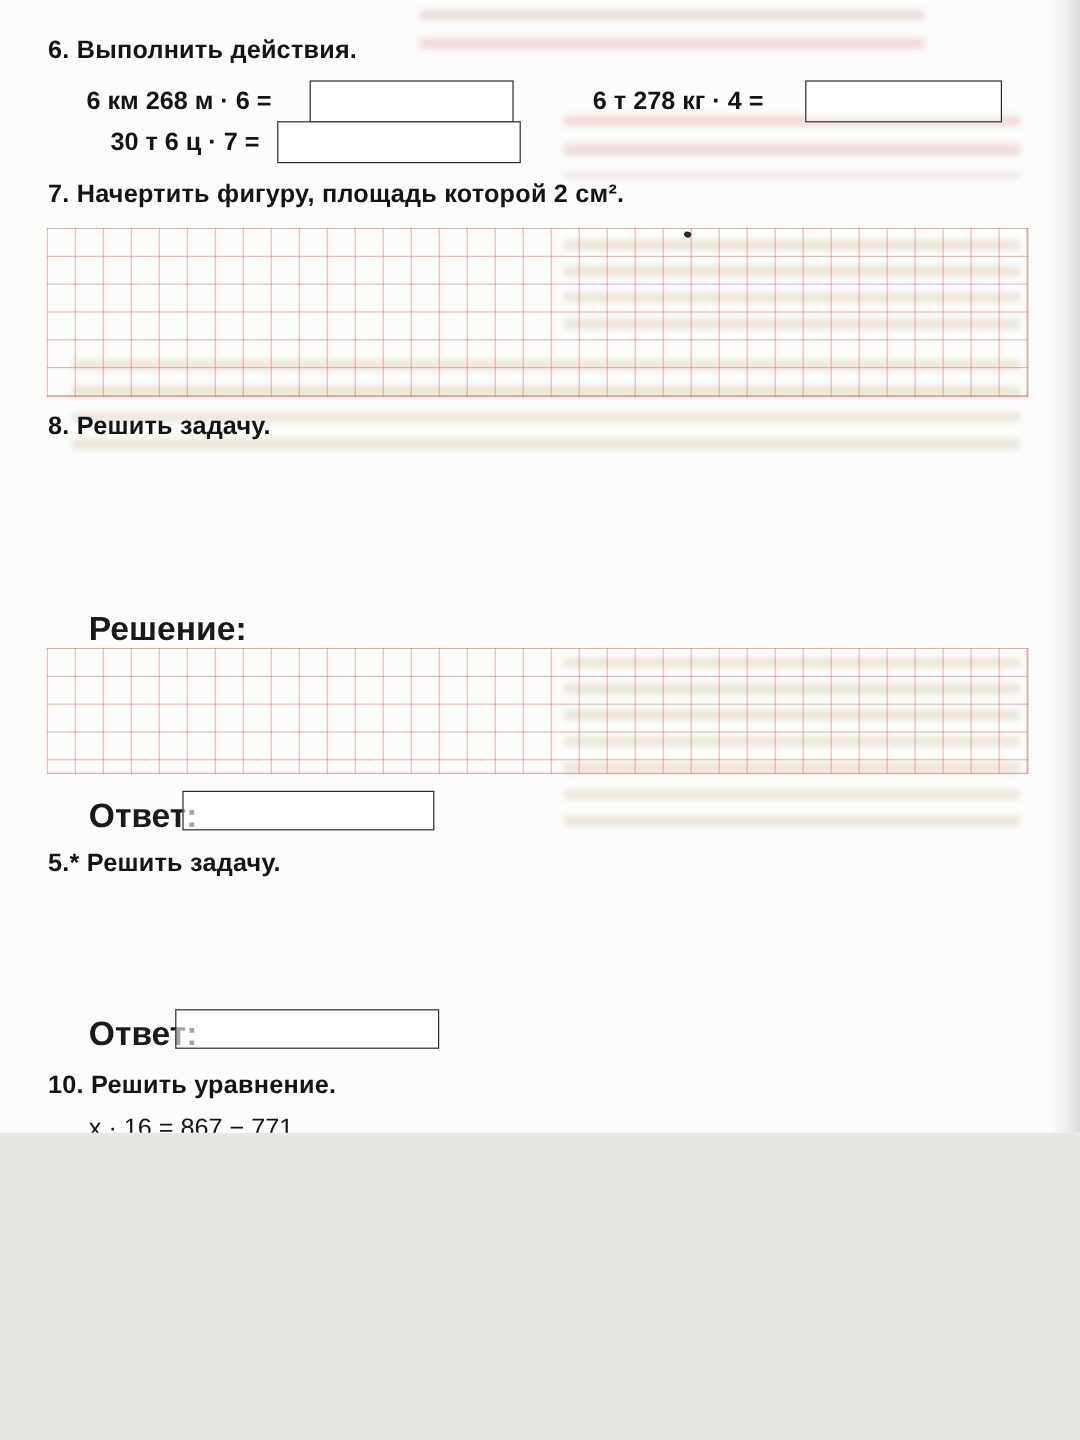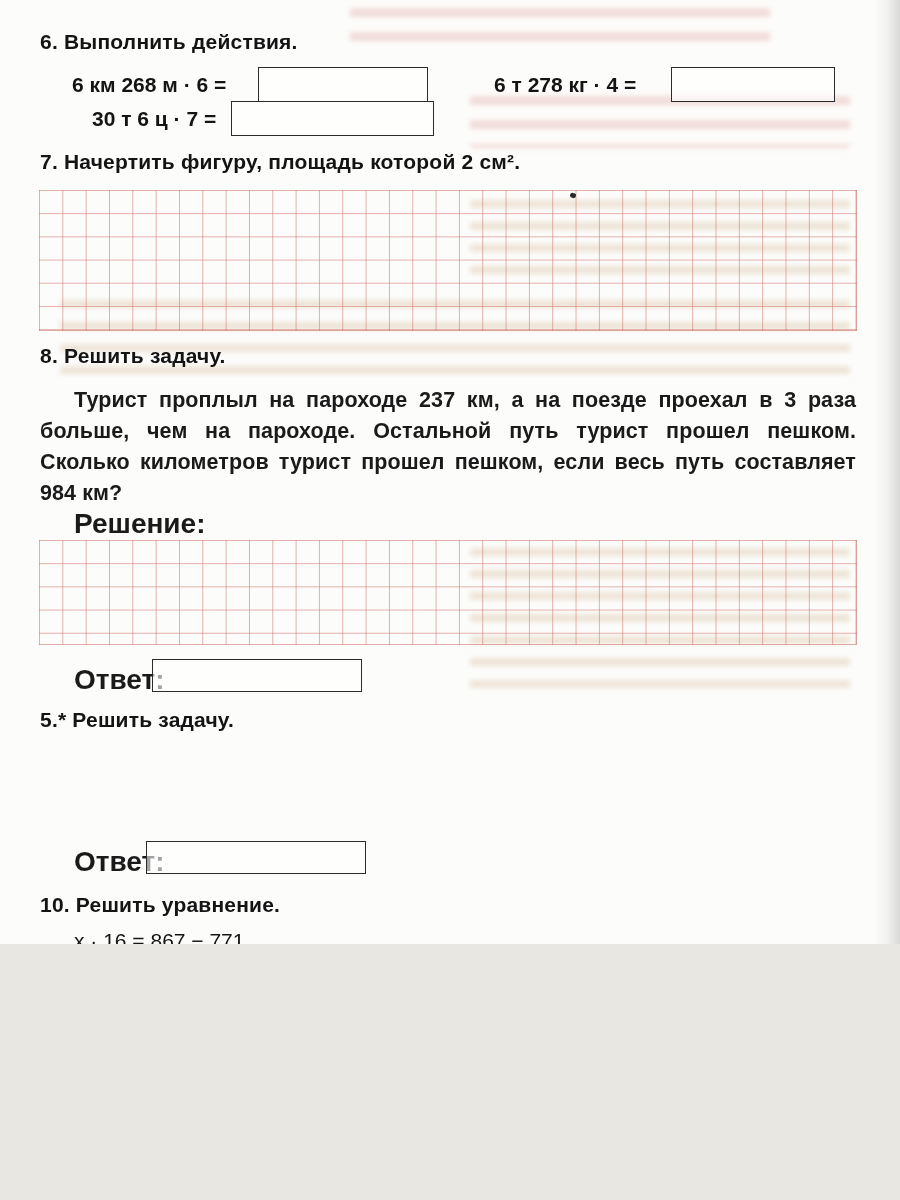--- a/index.html
+++ b/index.html
@@ -91,21 +91,20 @@
   <div class="answer-box" style="left:671px;top:67px;width:162px;height:33px;"></div>
 
   <div class="abs expr" style="left:72px;top:107px;margin-left:20px;">30 т 6 ц · 7 =</div>
   <div class="answer-box" style="left:231px;top:101px;width:201px;height:33px;"></div>
 
   <div class="abs title" style="left:40px;top:150px;">7. Начертить фигуру, площадь которой 2 см².</div>
   <div class="grid" style="left:39px;top:190px;width:817px;height:140px;"></div>
   <div class="dot" style="left:570px;top:193px;"></div>
 
   <div class="abs title" style="left:40px;top:344px;">8. Решить задачу.</div>
-  <div class="abs bodytext" style="left:40px;top:385px;width:816px;">Турист проплыл на пароходе 237 км, а на поезде проехал в 3 раза больше, чем на пароходе. Остальной путь турист прошел пешком. Сколько километров турист прошел пешком, если весь путь составляет 984 км?</div>
   <div class="abs label" style="left:74px;top:508px;">Решение:</div>
   <div class="grid" style="left:39px;top:540px;width:817px;height:104px;"></div>
   <div class="abs label" style="left:74px;top:664px;">Ответ:</div>
   <div class="answer-box" style="left:152px;top:659px;width:208px;height:31px;"></div>
 
   <div class="abs title" style="left:40px;top:708px;">5.* Решить задачу.</div>
   <div class="abs label" style="left:74px;top:846px;">Ответ:</div>
   <div class="answer-box" style="left:146px;top:841px;width:218px;height:31px;"></div>
 
   <div class="abs title" style="left:40px;top:893px;">10. Решить уравнение.</div>

